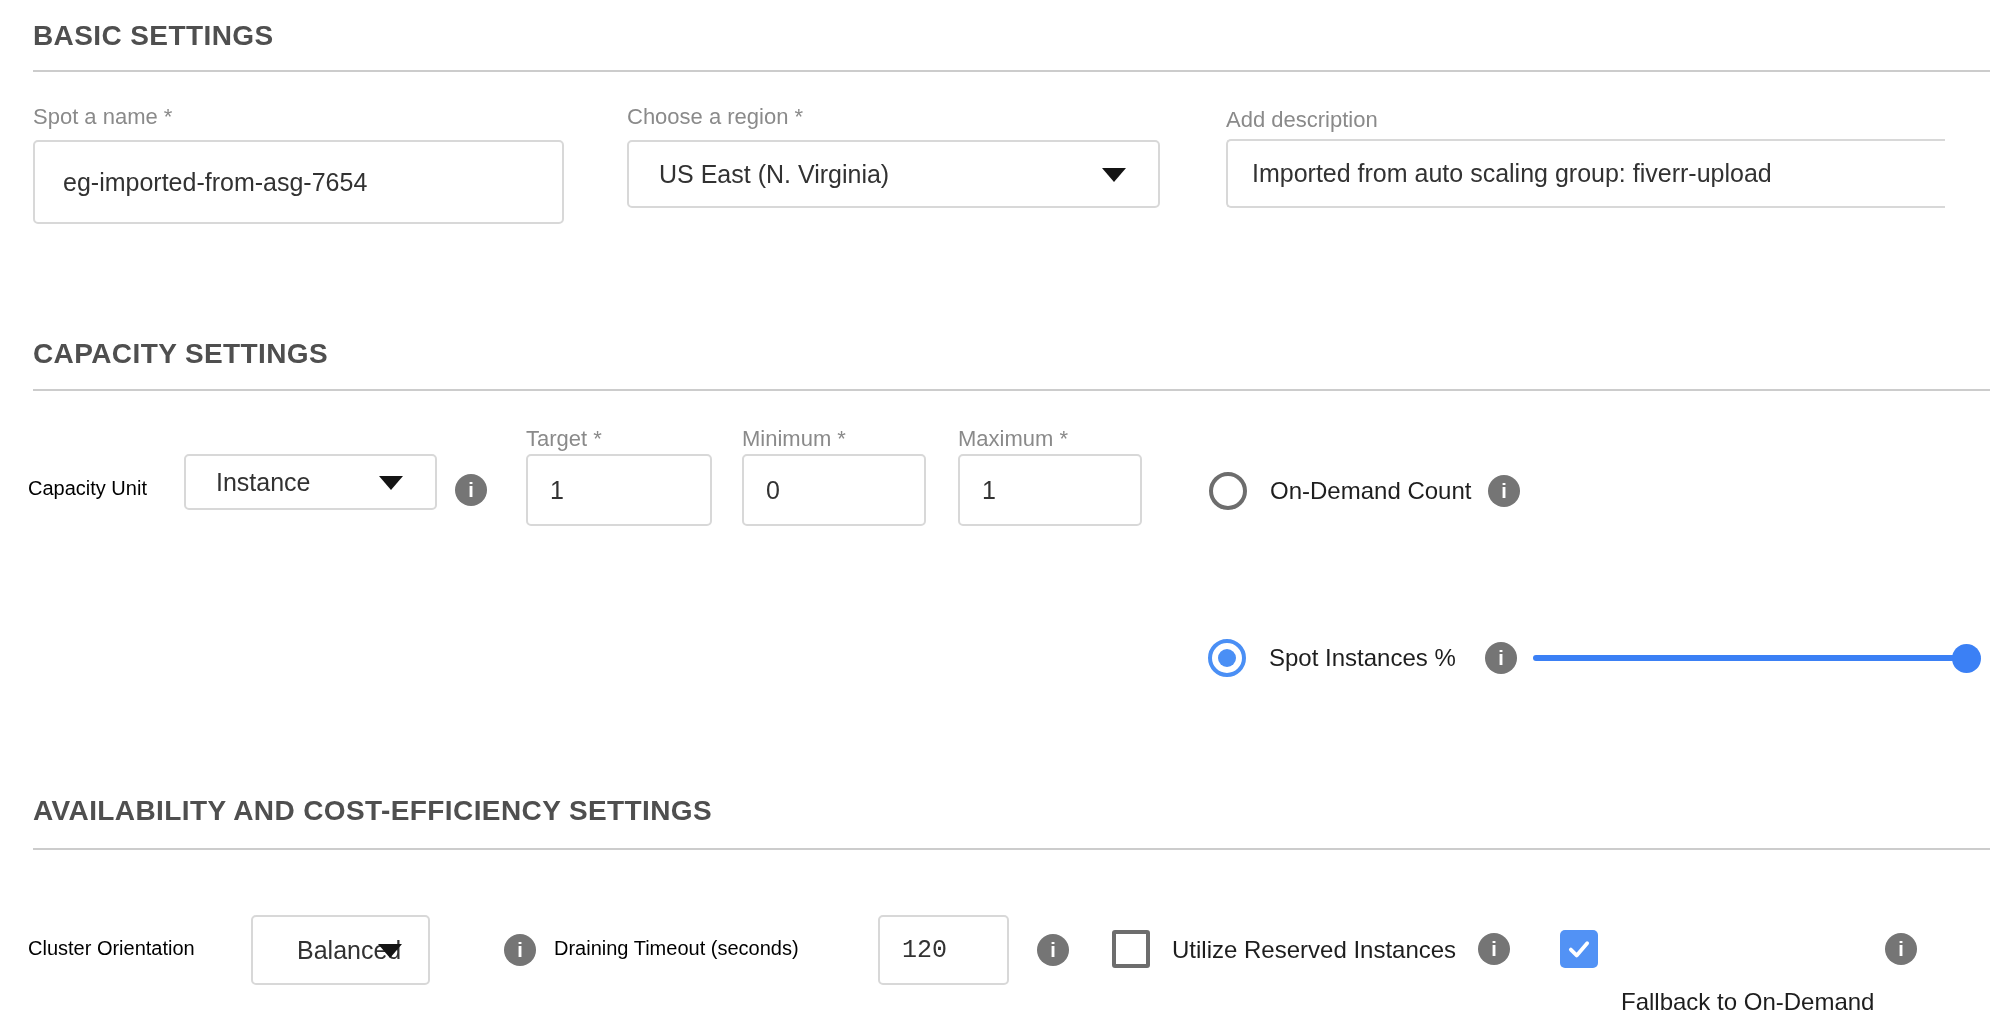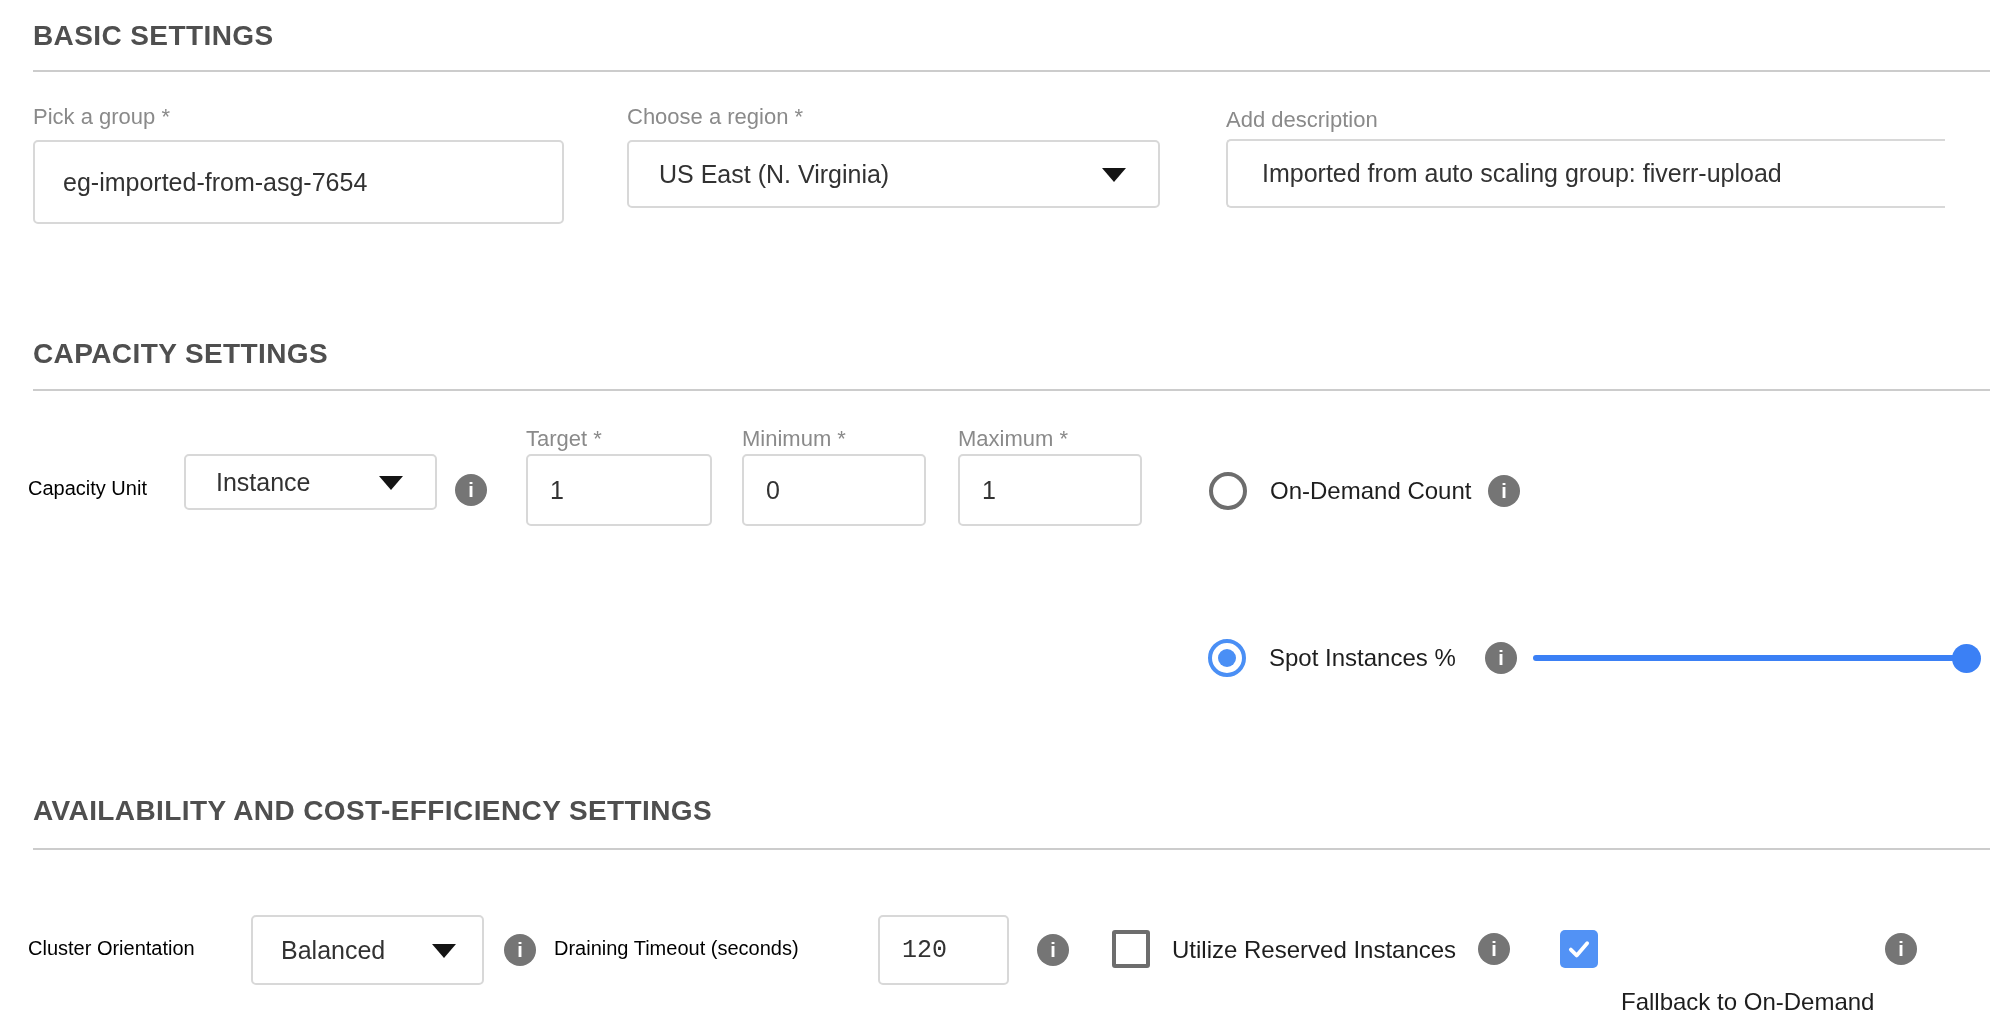--- a/index.html
+++ b/index.html
@@ -96,31 +96,31 @@
   }
 </style>
 </head>
 <body>
 
 <div class="canvas">
 
   <div class="sec-title" style="top:20px">BASIC SETTINGS</div>
   <div class="divider" style="top:70px"></div>
 
-  <div class="field-label" style="left:33px;top:104px">Pick a group *</div>
+  <div class="field-label" style="left:33px;top:104px">Spot a name *</div>
   <input type="text" class="text-input" style="left: 33px; top: 140px; width: 531px; height: 84px;" value="eg-imported-from-asg-7654">
 
   <div class="field-label" style="left:627px;top:104px">Choose a region *</div>
   <div class="select-box" style="left:627px;top:140px;width:533px;height:68px">
     <span>US East (N. Virginia)</span>
     <span class="dd-arrow"></span>
   </div>
 
   <div class="field-label" style="left:1226px;top:107px">Add description</div>
-  <input type="text" class="text-input cut" style="left: 1226px; top: 139px; width: 719px; height: 69px; padding-left: 34px;" value="Imported from auto scaling group: fiverr-upload">
+  <input type="text" class="text-input cut" style="left: 1226px; top: 139px; width: 719px; height: 69px; padding-left: 24px;" value="Imported from auto scaling group: fiverr-upload">
 
   <div class="sec-title" style="top:338px">CAPACITY SETTINGS</div>
   <div class="divider" style="top:389px"></div>
 
   <div class="row-label" style="left:28px;top:477px">Capacity Unit</div>
   <div class="select-box" style="left:184px;top:454px;width:253px;height:56px">
     <span>Instance</span>
     <span class="dd-arrow"></span>
   </div>
   <div class="info-icon" style="left:455px;top:474px">i</div>
@@ -143,21 +143,21 @@
     </div>
   <div class="ctl-label" style="left:1269px;top:644px">Spot Instances %</div>
   <div class="info-icon" style="left:1485px;top:642px">i</div>
   <div class="slider-track" style="left:1533px;top:655px;width:434px"></div>
   <div class="slider-thumb" style="left:1952px;top:644px"></div>
 
   <div class="sec-title" style="top:795px">AVAILABILITY AND COST-EFFICIENCY SETTINGS</div>
   <div class="divider" style="top:848px"></div>
 
   <div class="row-label" style="left:28px;top:937px">Cluster Orientation</div>
-  <div class="select-box" style="left:251px;top:915px;width:233px;height:70px;padding-left:28px">
+  <div class="select-box" style="left:251px;top:915px;width:179px;height:70px;padding-left:44px">
     <span>Balanced</span>
     <span class="dd-arrow" style="right:26px"></span>
   </div>
   <div class="info-icon" style="left:504px;top:934px">i</div>
 
   <div class="row-label" style="left:554px;top:937px">Draining Timeout (seconds)</div>
   <input type="text" class="text-input num" style="left: 878px; top: 915px; width: 131px; height: 70px; font-family: Liberation Mono, monospace;" value="120">
   <div class="info-icon" style="left:1037px;top:934px">i</div>
 
   <div class="checkbox" style="left:1112px;top:930px">

